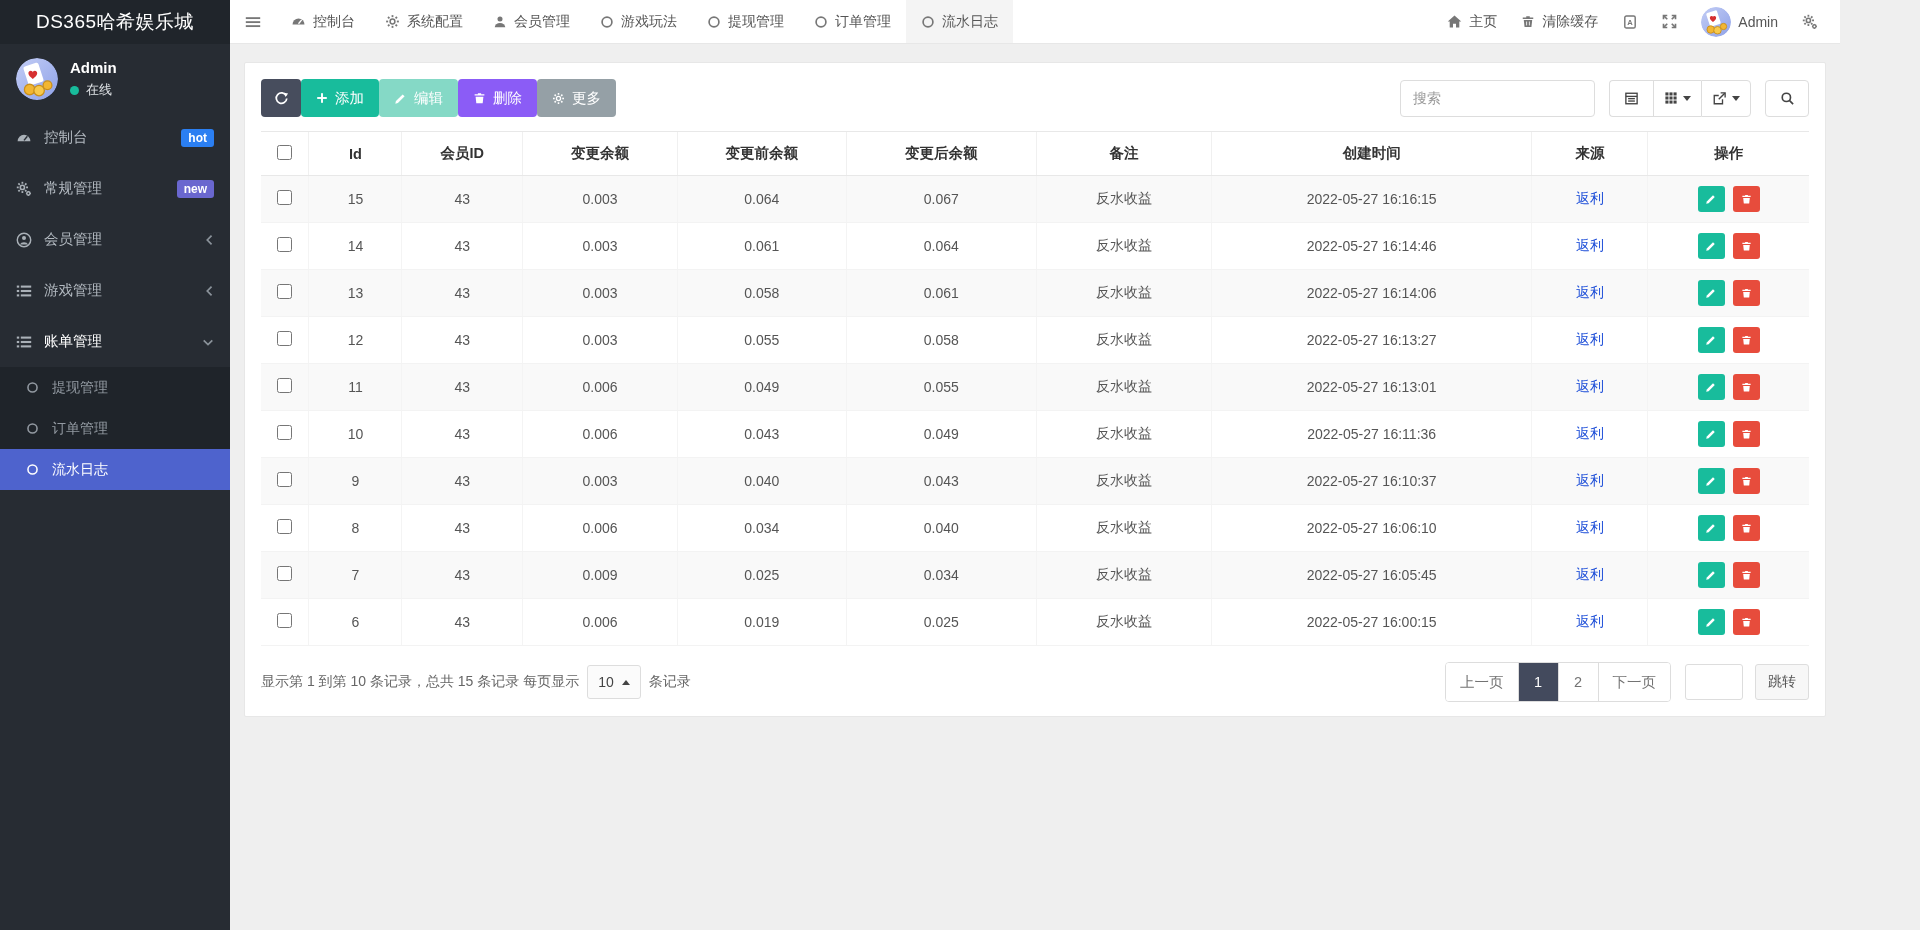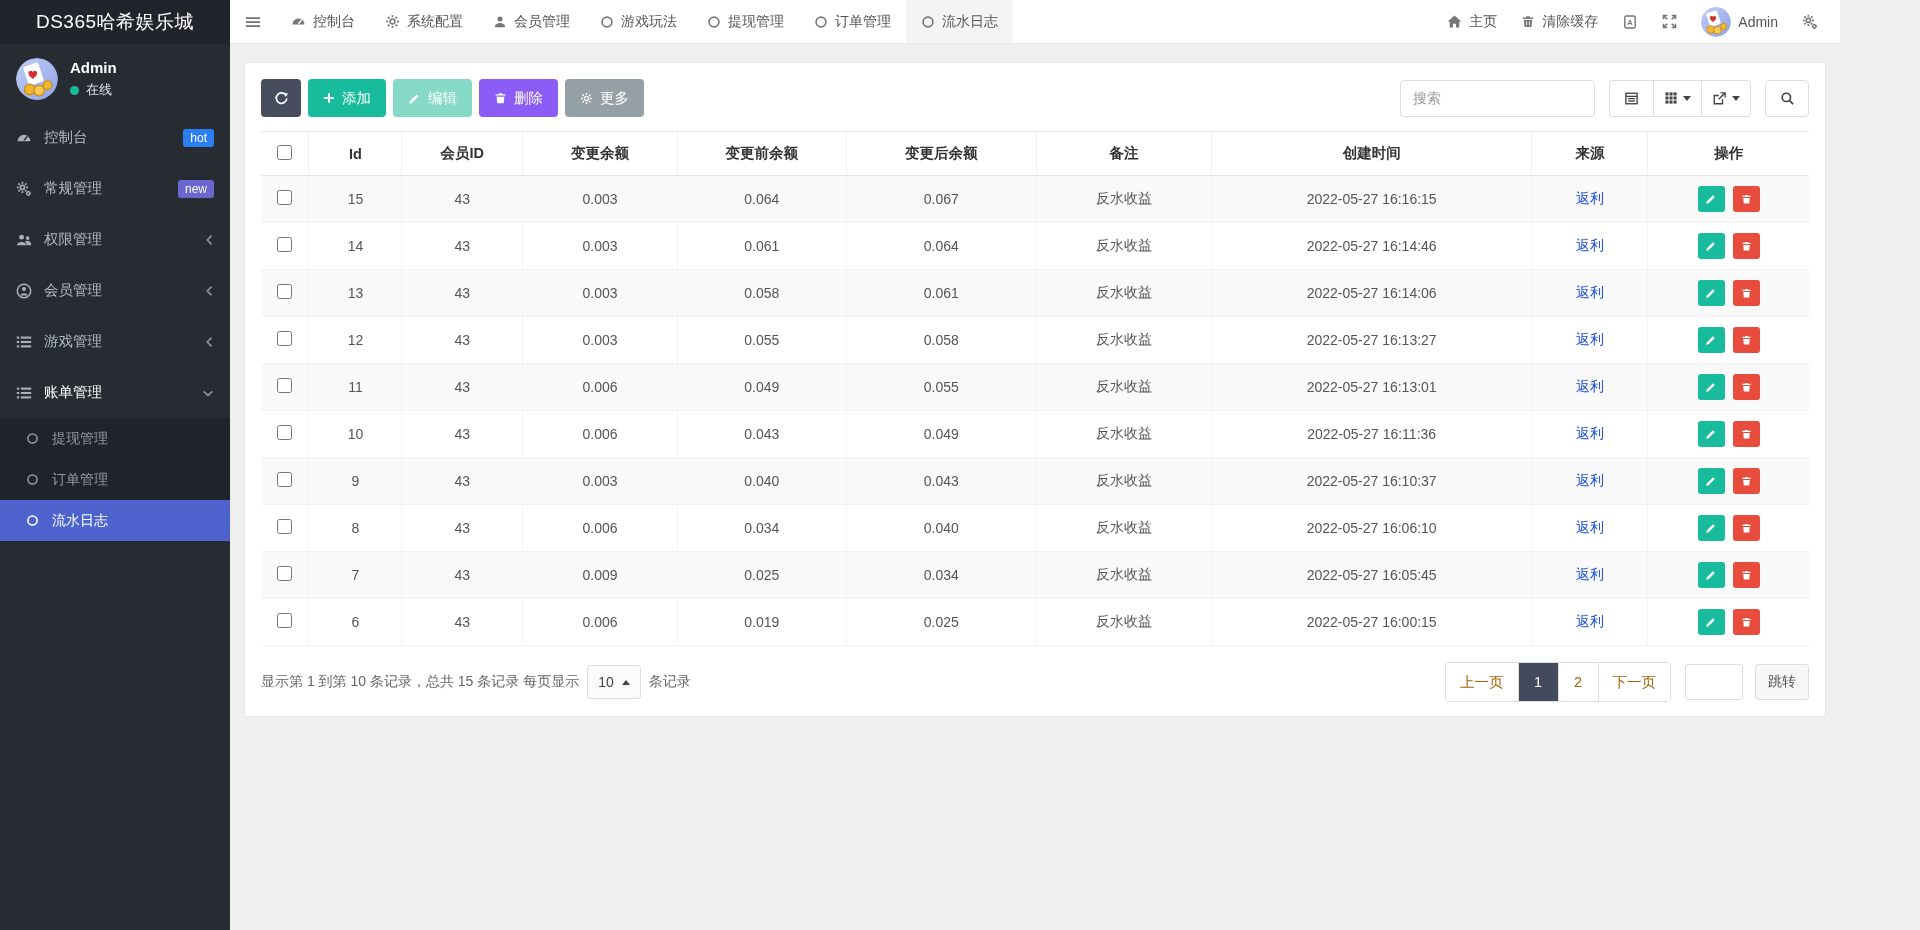--- a/index.html
+++ b/index.html
@@ -19,21 +19,21 @@
   .side-search { margin:6px 12px 14px; position:relative; }
   .side-search input { width:100%; height:36px; background:#333a42; border:1px solid #3c444d; border-radius:3px;
     color:#cfd5da; padding:0 32px 0 12px; font-size:14px; outline:none; }
   .side-search input::placeholder { color:#8a929a; }
   .side-search .mag { position:absolute; right:10px; top:10px; color:#8a929a; }
   .menu { flex:0 0 auto; }
   .m-item { display:flex; align-items:center; height:51px; padding:0 16px; color:#b3bac1; cursor:pointer; font-size:14.5px; }
   .m-item .mi-ic { width:17px; margin-right:11px; color:#aab1b8; display:flex; }
   .m-item .mi-label { flex:1; }
   .m-item.active-parent { color:#fff; }
-  .badge { font-size:12px; font-weight:normal; color:#fff; border-radius:3px; padding:2px 7px; }
+  .badge { font-size:12px; font-weight:bold; color:#fff; border-radius:3px; padding:2px 7px; }
   .badge-hot { background:#2b7ff2; }
   .badge-new { background:#6a67cf; }
   .chev { color:#8a929a; display:flex; }
   .submenu { background:#1f242a; }
   .s-item { display:flex; align-items:center; height:41px; padding:0 16px 0 26px; color:#939aa2; cursor:pointer; font-size:14px; }
   .s-item .mi-ic { width:16px; margin-right:10px; display:flex; }
   .s-item.active { background:#4e63cd; color:#fff; }
   .s-item.active .mi-ic { color:#fff; }
 
   
@@ -46,21 +46,21 @@
   .nav-spacer { flex:1; }
   .nav-right { display:flex; align-items:stretch; padding-right:10px; }
   .nav-right .nav-item { padding:8px 12px; }
 
   .content { flex:1; padding:18px 14px; background:#efefef; }
   .card { background:#fff; border:1px solid #e7e7e7; border-radius:2px; padding:16px 16px 14px; }
 
   
   .toolbar { display:flex; align-items:center; margin-bottom:14px; }
   .btn { border:none; border-radius:4px; height:38px; color:#fff; font-size:14.5px; cursor:pointer;
-    display:inline-flex; align-items:center; gap:7px; padding:0 15px; margin-right:7px;
+    display:inline-flex; align-items:center; gap:7px; padding:0 15px; 
     font-family:inherit; }
   .btn-dark { background:#474d5d; width:40px; justify-content:center; padding:0; }
   .btn-green { background:#18bc9c; }
   .btn-green-dis { background:#85d9c6; cursor:default; }
   .btn-red-dis { background:#8b5cf6; cursor:default; }
   .btn-gray { background:#95a0a6; }
   .tb-right { margin-left:auto; display:flex; align-items:center; }
   .tb-search { width:195px; height:37px; border:1px solid #ddd; border-radius:4px; padding:0 12px; font-size:14px;
     color:#b91c1c; outline:none; font-family:inherit; }
   .tb-search::placeholder { color:#999; }
@@ -89,21 +89,21 @@
   .op-del { background:#e74c3c; }
   input[type=checkbox] { width:15px; height:15px; cursor:pointer; }
 
   
   .tfoot { display:flex; align-items:center; margin-top:16px; color:#666; }
   .pg-size { display:inline-flex; align-items:center; gap:8px; border:1px solid #ddd; background:#fbfbfb;
     border-radius:3px; height:34px; padding:0 10px; margin:0 8px; cursor:pointer; color:#444; }
   .pager { margin-left:auto; display:flex; align-items:center; }
   .pages { display:flex; border:1px solid #ddd; border-radius:4px; overflow:hidden; }
   .pg { min-width:40px; height:38px; display:inline-flex; align-items:center; justify-content:center;
-    padding:0 14px; color:#a16207; background:#fff; border-left:1px solid #ddd; cursor:pointer; font-size:14.5px; }
+    padding:0 14px; color:#737373; background:#fff; border-left:1px solid #ddd; cursor:pointer; font-size:14.5px; }
   .pg:first-child { border-left:none; }
   .pg.active { background:#434a5d; color:#fff; }
   .jump-input { width:58px; height:36px; border:1px solid #ddd; border-radius:3px; margin-left:14px; outline:none; padding:0 8px; font-family:inherit; }
   .jump-btn { height:36px; border:1px solid #ddd; background:#f7f7f7; color:#555; border-radius:3px;
     padding:0 12px; margin-left:12px; cursor:pointer; font-size:14px; font-family:inherit; }
   .ic { display:block; }
 </style>
 </head>
 <body>
 
@@ -172,36 +172,20 @@
               </g>
               <circle cx="15.5" cy="15.5" r="2" stroke-width="1.8"></circle>
               <line x1="15.5" y1="12.4" x2="15.5" y2="13.6" stroke-width="1.6"></line>
               <line x1="15.5" y1="17.4" x2="15.5" y2="18.6" stroke-width="1.6"></line>
               <line x1="12.4" y1="15.5" x2="13.6" y2="15.5" stroke-width="1.6"></line>
               <line x1="17.4" y1="15.5" x2="18.6" y2="15.5" stroke-width="1.6"></line>
             </svg>
         </span>
         <span class="mi-label">常规管理</span>
         <span class="badge badge-new">new</span>
-      </div>
-      <div class="m-item">
-        <span class="mi-ic">
-          <svg class="ic" width="16" height="16" viewBox="0 0 20 20" fill="currentColor">
-              <circle cx="7" cy="6.5" r="3"></circle>
-              <path d="M1 16.5a6.2 5.2 0 0 1 12 0z"></path>
-              <circle cx="14.6" cy="7.6" r="2.3"></circle>
-              <path d="M13.4 16.5a6.5 5 0 0 0-2.2-4.3 4.8 4.8 0 0 1 7.8 4.3z"></path>
-            </svg>
-        </span>
-        <span class="mi-label">权限管理</span>
-        <span class="chev">
-          <svg class="ic" width="10" height="12" viewBox="0 0 10 14" fill="none" stroke="currentColor" stroke-width="2">
-              <polyline points="8,2 3,7 8,12"></polyline>
-            </svg>
-        </span>
       </div>
       <div class="m-item">
         <span class="mi-ic">
           <svg class="ic" width="16" height="16" viewBox="0 0 20 20">
               <circle cx="10" cy="10" r="8.4" fill="none" stroke="currentColor" stroke-width="1.8"></circle>
               <circle cx="10" cy="7.6" r="2.5" fill="currentColor"></circle>
               <path d="M4.9 15.6a5.4 4 0 0 1 10.2 0" fill="currentColor"></path>
             </svg>
         </span>
         <span class="mi-label">会员管理</span>

